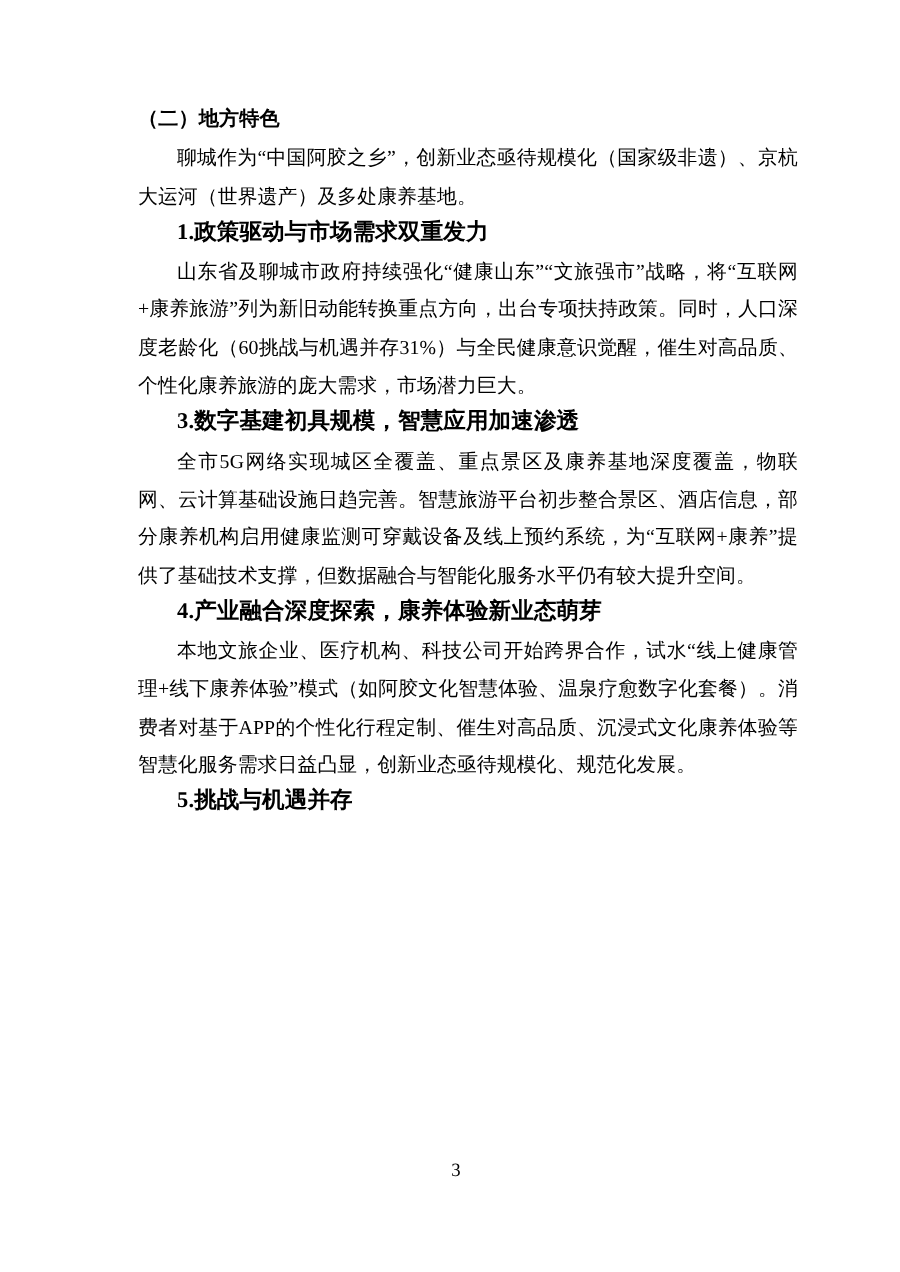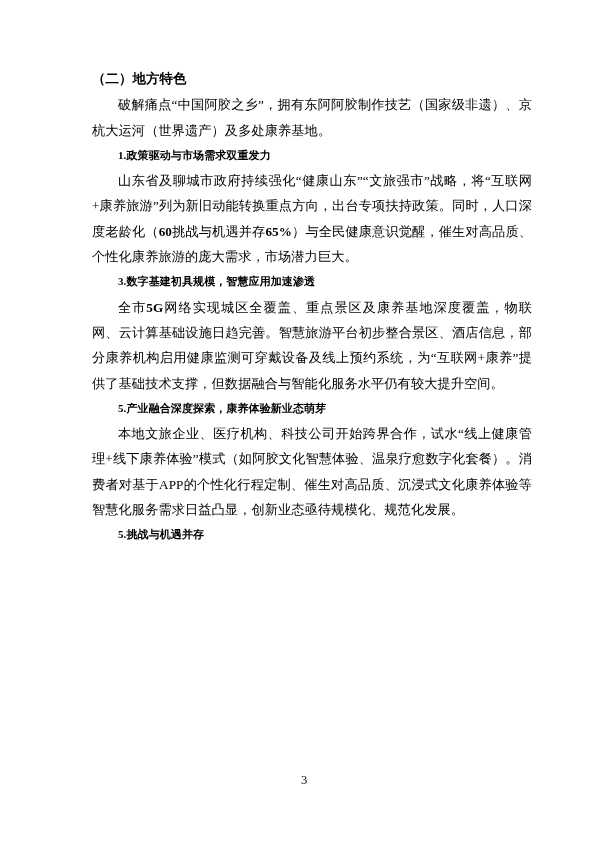--- a/index.html
+++ b/index.html
@@ -36,57 +36,57 @@
     letter-spacing: 0.1px;
   }
   .heading-2 {
     font-weight: bold;
     font-size: 13.4px;
     margin-bottom: 1px;
     text-align: left;
   }
   .heading-3 {
     font-weight: bold;
-    font-size: 11px;
+    font-size: 15px;
     text-indent: 26px;
     text-align: left;
   }
   .para {
     text-indent: 26px;
   }
   .num-hl {
-    font-weight: bold;
+    font-weight: normal;
   }
   .footer {
     position: absolute;
     left: 0;
     bottom: 48px;
     width: 600px;
     text-align: center;
     font-size: 12.5px;
     font-family: "Liberation Serif", serif;
   }
 </style>
 </head>
 <body>
 
 <div class="page">
   <div class="doc-body">
 
     <p class="heading-2">（二）地方特色</p>
 
-    <p class="para">破解痛点“中国阿胶之乡”，拥有东阿阿胶制作技艺（国家级非遗）、京杭大运河（世界遗产）及多处康养基地。</p>
+    <p class="para">聊城作为“中国阿胶之乡”，创新业态亟待规模化（国家级非遗）、京杭大运河（世界遗产）及多处康养基地。</p>
 
     <p class="heading-3">1.政策驱动与市场需求双重发力</p>
-    <p class="para"><span>山东省及聊城市政府持续强化“健康山东”“文旅强市”战略，将“互联网+康养旅游”列为新旧动能转换重点方向，出台专项扶持政策。同时，人口深度老龄化（</span><span class="num-hl">60</span><span>挑战与机遇并存</span><span class="num-hl">65%</span><span>）与全民健康意识觉醒，催生对高品质、个性化康养旅游的庞大需求，市场潜力巨大。</span></p>
+    <p class="para"><span>山东省及聊城市政府持续强化“健康山东”“文旅强市”战略，将“互联网+康养旅游”列为新旧动能转换重点方向，出台专项扶持政策。同时，人口深度老龄化（</span><span class="num-hl">60</span><span>挑战与机遇并存</span><span class="num-hl">31%</span><span>）与全民健康意识觉醒，催生对高品质、个性化康养旅游的庞大需求，市场潜力巨大。</span></p>
 
 
     <p class="heading-3">3.数字基建初具规模，智慧应用加速渗透</p>
     <p class="para"><span>全市</span><span class="num-hl">5G</span><span>网络实现城区全覆盖、重点景区及康养基地深度覆盖，物联网、云计算基础设施日趋完善。智慧旅游平台初步整合景区、酒店信息，部分康养机构启用健康监测可穿戴设备及线上预约系统，为“互联网+康养”提供了基础技术支撑，但数据融合与智能化服务水平仍有较大提升空间。</span></p>
 
-    <p class="heading-3">5.产业融合深度探索，康养体验新业态萌芽</p>
+    <p class="heading-3">4.产业融合深度探索，康养体验新业态萌芽</p>
     <p class="para"><span>本地文旅企业、医疗机构、科技公司开始跨界合作，试水“线上健康管理+线下康养体验”模式（如阿胶文化智慧体验、温泉疗愈数字化套餐）。消费者对基于APP的个性化行程定制、催生对高品质、沉浸式文化康养体验等智慧化服务需求日益凸显，创新业态亟待规模化、规范化发展。</span></p>
 
     <p class="heading-3">5.挑战与机遇并存</p>
 
   </div>
   <div class="footer">3</div>
 </div>
 
 </body></html>

